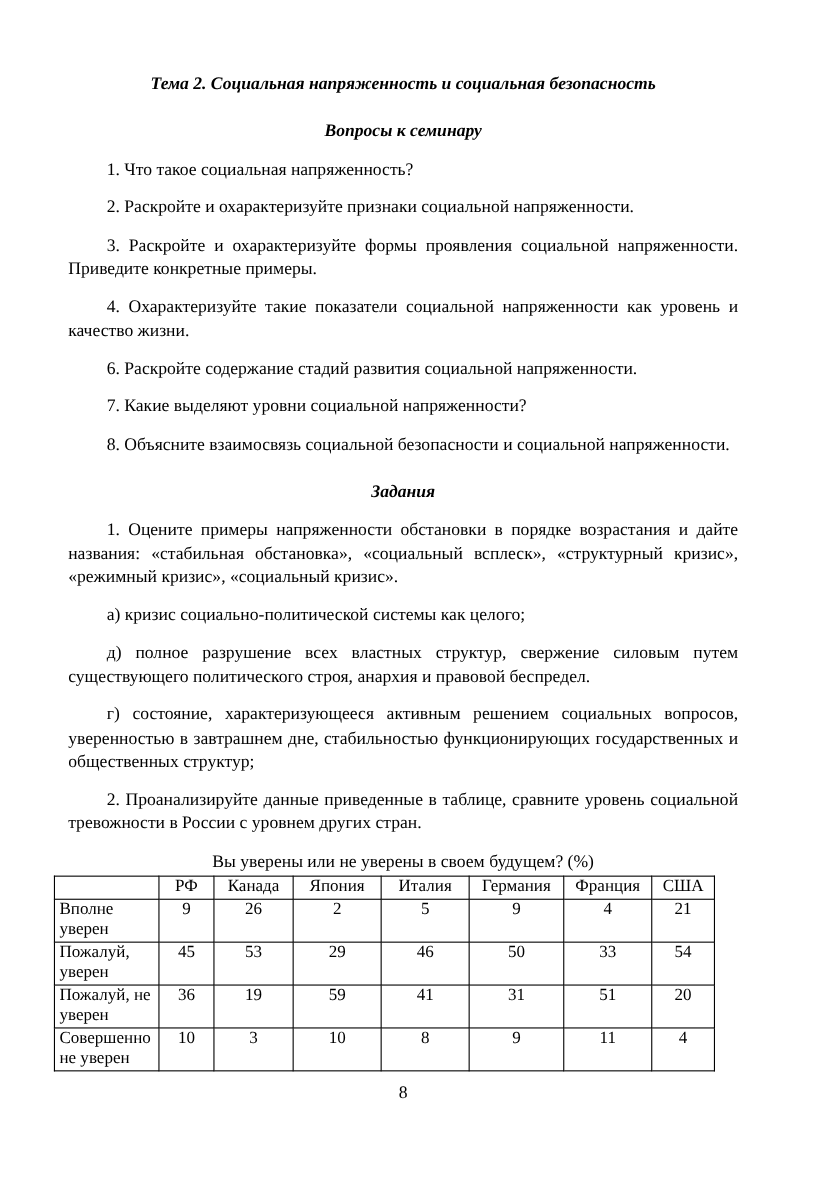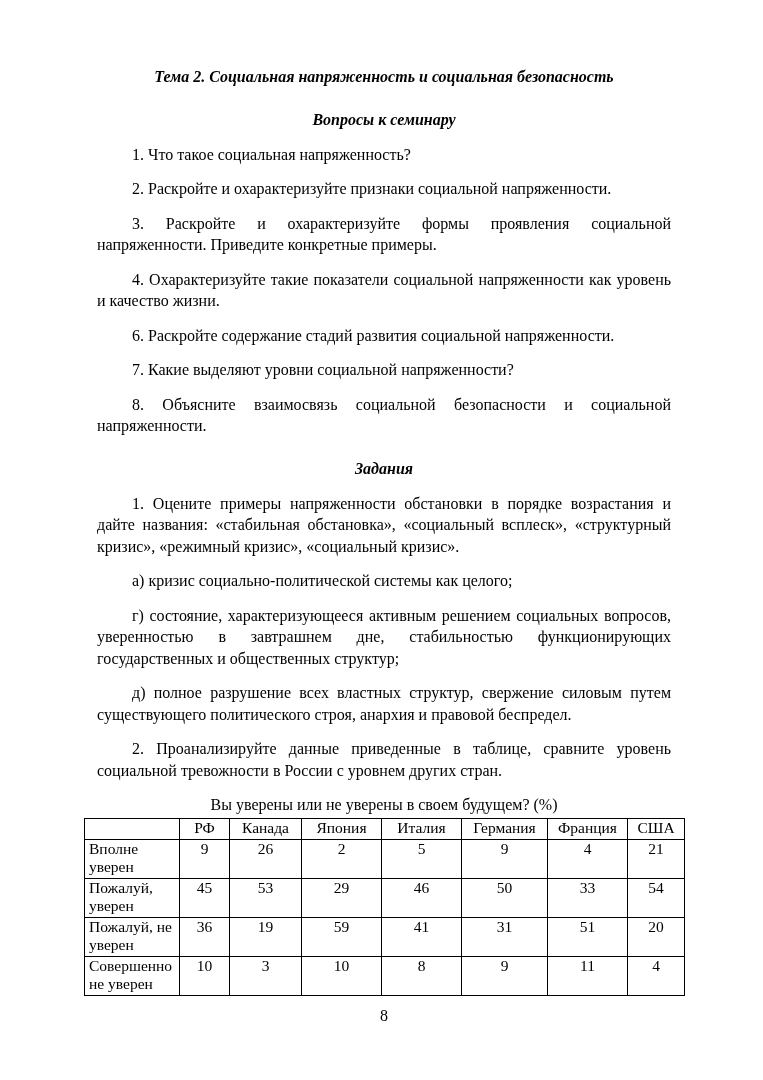--- a/index.html
+++ b/index.html
@@ -11,21 +11,21 @@
   .page {
     position: relative;
     width: 763px;
     height: 1080px;
     margin: 0 auto;
     background: #ffffff;
     color: #000000;
     font-family: "Liberation Serif", "DejaVu Serif", serif;
     font-size: 16px;
     line-height: 21.5px;
-    padding: 66px 79px 0 84px;
+    padding: 66px 79px 0 49px;
     overflow: hidden;
   }
   .doc-title {
     margin: 0 0 21.5px 0;
     font-size: 16px;
     font-weight: bold;
     font-style: italic;
     text-align: center;
   }
   .section-heading {
@@ -84,22 +84,22 @@
   <p class="para">3. Раскройте и охарактеризуйте формы проявления социальной напряженности. Приведите конкретные примеры.</p>
   <p class="para">4. Охарактеризуйте такие показатели социальной напряженности как уровень и качество жизни.</p>
   <p class="para">6. Раскройте содержание стадий развития социальной напряженности.</p>
   <p class="para">7. Какие выделяют уровни социальной напряженности?</p>
   <p class="para">8. Объясните взаимосвязь социальной безопасности и социальной напряженности.</p>
 
   <h2 class="section-heading tasks">Задания</h2>
 
   <p class="para">1. Оцените примеры напряженности обстановки в порядке возрастания и дайте названия: «стабильная обстановка», «социальный всплеск», «структурный кризис», «режимный кризис», «социальный кризис».</p>
   <p class="para">а) кризис социально-политической системы как целого;</p>
+  <p class="para">д) полное разрушение всех властных структур, свержение силовым путем существующего политического строя, анархия и правовой беспредел.</p>
   <p class="para">г) состояние, характеризующееся активным решением социальных вопросов, уверенностью в завтрашнем дне, стабильностью функционирующих государственных и общественных структур;</p>
-  <p class="para">д) полное разрушение всех властных структур, свержение силовым путем существующего политического строя, анархия и правовой беспредел.</p>
   <p class="para">2. Проанализируйте данные приведенные в таблице, сравните уровень социальной тревожности в России с уровнем других стран.</p>
 
   <p class="table-caption">Вы уверены или не уверены в своем будущем? (%)</p>
 
   <table class="survey">
     <colgroup>
       <col style="width:95px">
         <col style="width:50px">
         <col style="width:72px">
         <col style="width:80px">

